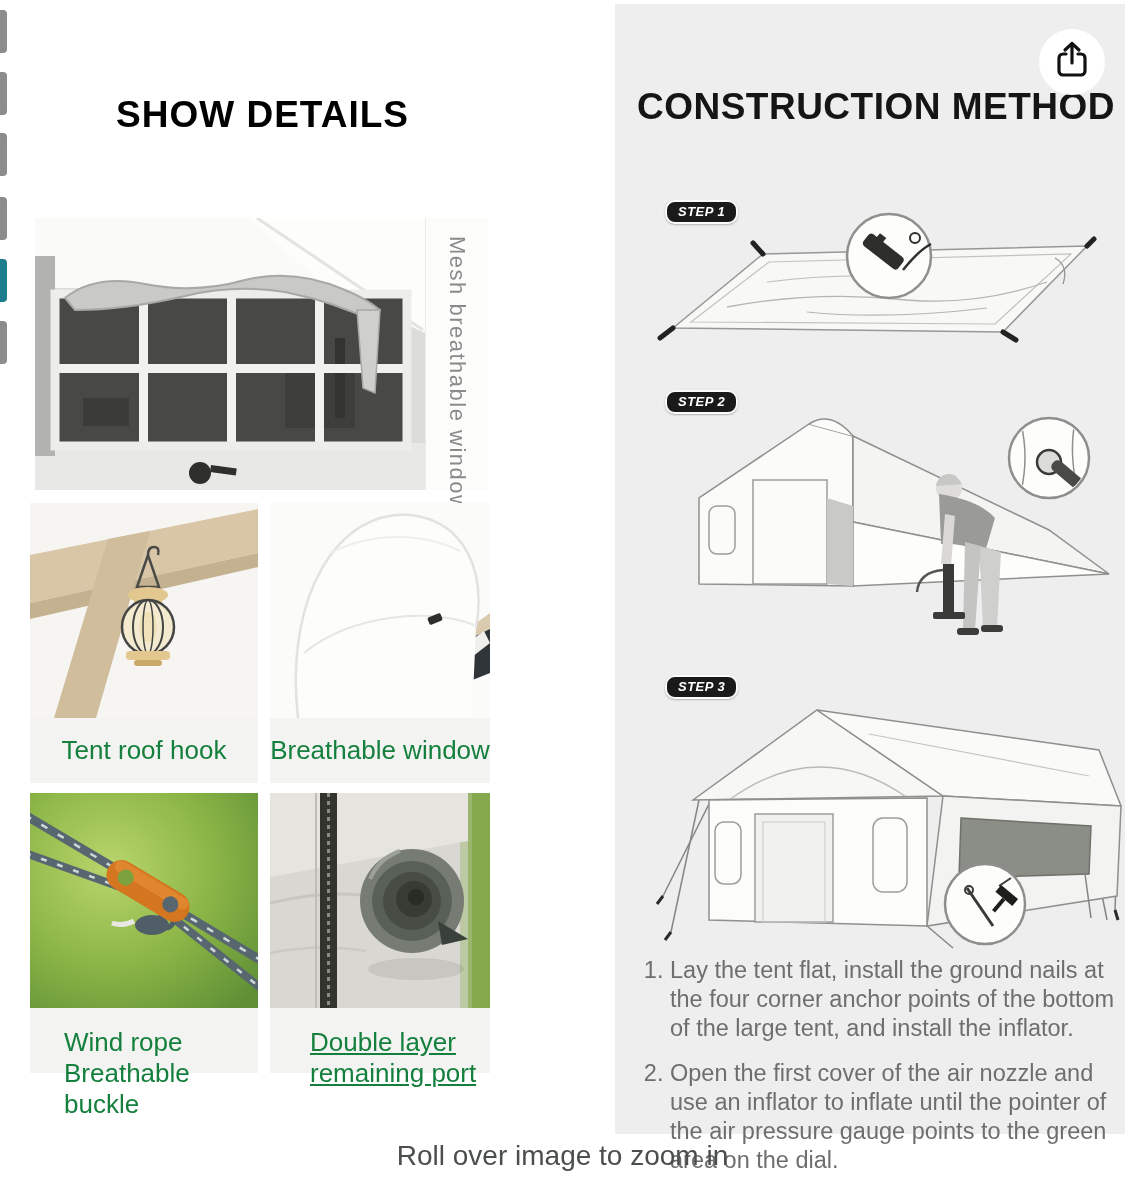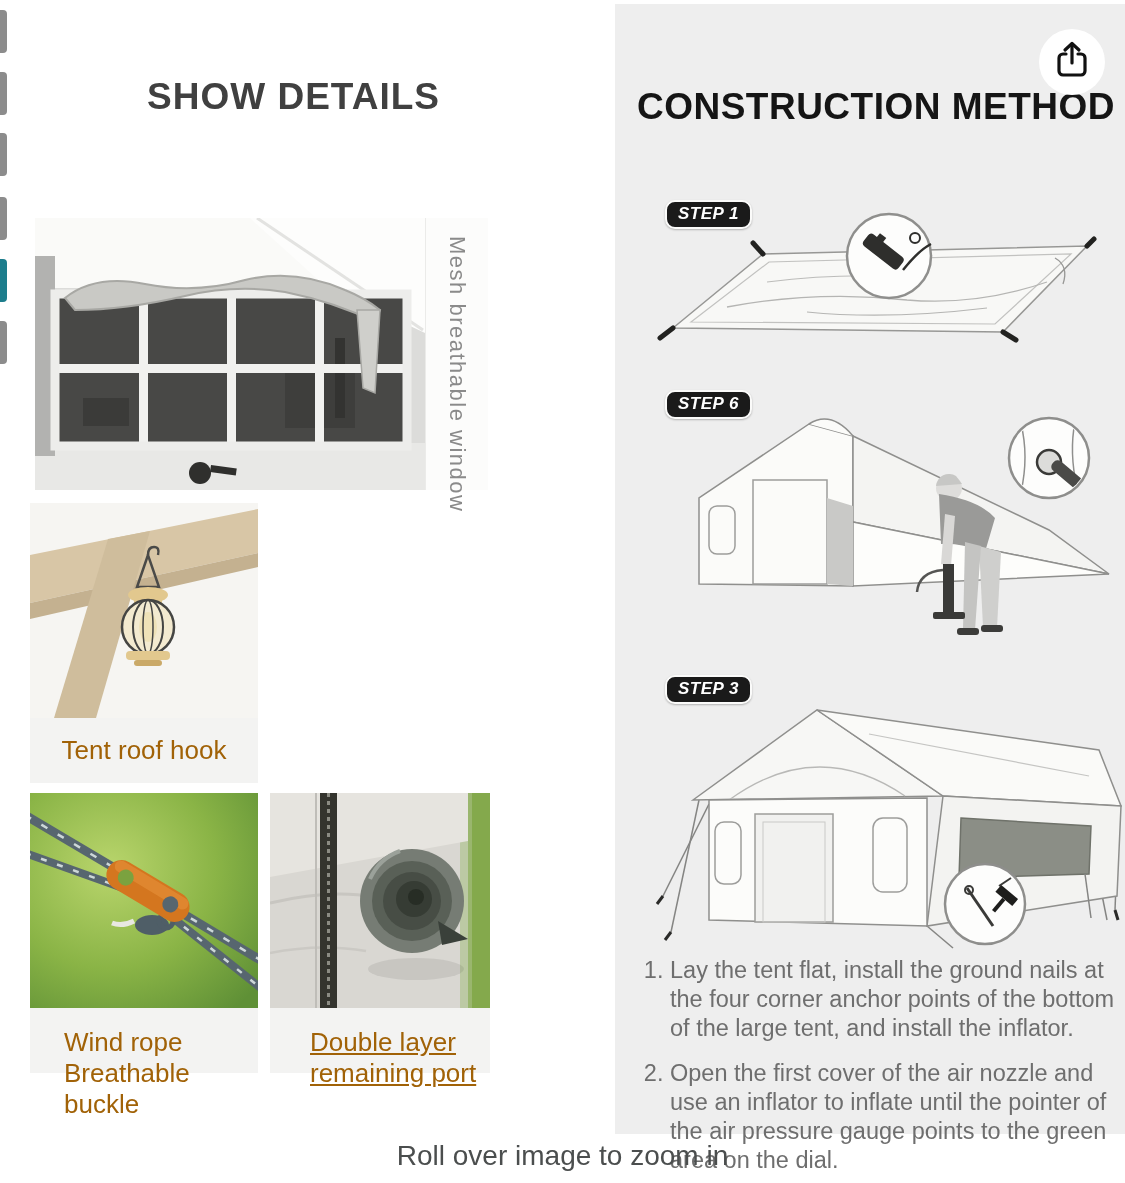--- a/index.html
+++ b/index.html
@@ -5,46 +5,46 @@
   * { margin:0; padding:0; box-sizing:border-box; }
   html,body { background:#ffffff; }
   body { font-family:"Liberation Sans", sans-serif; }
   .canvas { position:relative; width:1125px; height:1183px; background:#ffffff; overflow:hidden; }
 
   
   .thumb-edge { position:absolute; left:0; width:7px; height:43px; background:#8c8c8c; border-radius:0 4px 4px 0; }
   .thumb-edge.active { background:#1d7d8c; }
 
   
-  .details-title { position:absolute; left:0; top:76px; width:525px; text-align:center;
-    font-size:37px; font-weight:700; color:#404040; letter-spacing:1px;margin-left:31px; }
+  .details-title { position:absolute; left:0; top:94px; width:525px; text-align:center;
+    font-size:37px; font-weight:700; color:#000000; letter-spacing:1px; }
 
   .hero { position:absolute; left:35px; top:218px; width:453px; height:272px; display:flex; }
   .hero-photo { width:390px; height:272px; overflow:hidden; }
   .hero-label-strip { width:63px; height:272px; background:#fcfcfb; border-left:1px solid #ebebe9;
     display:flex; justify-content:center; }
   .hero-label { writing-mode:vertical-rl; text-orientation:mixed; font-size:22px; color:#8a8a8a;
     letter-spacing:1.5px; padding-top:18px; white-space:nowrap; }
 
   .cell { position:absolute; }
   .cell .photo { width:100%; height:215px; overflow:hidden; }
-  .cell .cap { width:100%; height:65px; background:#f3f3f2; color:#a16207; font-size:26px; }
+  .cell .cap { width:100%; height:65px; background:#f3f3f2; color:#15803d; font-size:26px; }
   .cap.center { display:flex; align-items:center; justify-content:center; }
   .cap.left { padding-top:19px; }
   .cap.left span { display:block; line-height:31px; }
   .cap.pad-l { padding-left:34px; }
   .cap.pad-r { padding-left:40px;text-decoration:underline; }
   .cell svg, .hero-photo svg { display:block; }
 
   
   .construction { position:absolute; left:615px; top:4px; width:522px; height:1130px; background:#eeeeee; }
   .construction-title { position:absolute; left:0; top:82px; width:100%; text-align:center;
     font-size:37px; font-weight:700; color:#151515; letter-spacing:0.5px; }
   .step-badge { position:absolute; left:50px; display:inline-block; background:#1a1a1a; color:#ffffff;
-    font-size:17px; font-weight:700; font-style:italic; letter-spacing:0.5px;
+    font-size:13px; font-weight:700; font-style:italic; letter-spacing:0.5px;
     padding:2px 11px 3px; border-radius:10px; border:2px solid #fbfbfa; box-shadow:0 1px 2px rgba(0,0,0,0.25); }
   .step-fig { position:absolute; }
   .instructions { position:absolute; left:12px; top:936px; width:506px; }
   .instructions ol { margin:0; padding-left:27px; font-size:23.5px; line-height:29px; color:#6e6e6e; }
   .instructions li { margin:16px; }
 
   
   .share-btn { position:absolute; left:1039px; top:29px; width:66px; height:66px; border-radius:50%;
     background:#ffffff; display:flex; align-items:center; justify-content:center; cursor:pointer; }
 
@@ -114,20 +114,38 @@
         <ellipse cx="118" cy="124" rx="5" ry="27" fill="none" stroke="#454543" stroke-width="1.5"></ellipse>
         <rect x="96" y="148" width="44" height="9" rx="4" fill="#e2c88e"></rect>
         <rect x="104" y="157" width="28" height="6" rx="3" fill="#caa968"></rect>
       </svg>
     </div>
     <div class="cap center">
       <span>Tent roof hook</span>
     </div>
   </div>
 
+  <div class="cell" style="left:270px; top:503px; width:220px; height:280px">
+    <div class="photo">
+      <svg width="220" height="215" viewBox="0 0 220 215">
+        <rect width="220" height="215" fill="#fbfbf9"></rect>
+        <polygon points="110,190 220,110 220,160 130,210" fill="#dbcbae"></polygon>
+        <polygon points="140,165 220,126 220,170 150,198" fill="#30353a"></polygon>
+        <polygon points="118,196 214,128 220,140 130,210" fill="#efefec"></polygon>
+        <path d="M28,215 C14,90 70,6 140,12 C196,18 216,70 206,125 L202,215 Z" fill="#fdfdfc"></path>
+        <path d="M28,215 C14,90 70,6 140,12 C196,18 216,70 206,125" fill="none" stroke="#e2e2e0" stroke-width="2.5"></path>
+        <path d="M34,150 C80,112 160,104 204,122" fill="none" stroke="#e6e6e4" stroke-width="2"></path>
+        <path d="M60,50 C100,30 150,28 190,48" fill="none" stroke="#eeeeec" stroke-width="2"></path>
+        <rect x="158" y="112" width="14" height="8" rx="2" fill="#2e2e2c" transform="rotate(-22 165 116)"></rect>
+      </svg>
+    </div>
+    <div class="cap center">
+      <span>Breathable window</span>
+    </div>
+  </div>
 
   <div class="cell" style="left:30px; top:793px; width:228px; height:280px">
     <div class="photo">
       <svg width="228" height="215" viewBox="0 0 228 215">
         <defs>
           <radialGradient id="gg" cx="35%" cy="35%" r="85%">
             <stop offset="0%" stop-color="#b9d56c"></stop>
             <stop offset="55%" stop-color="#8ab446"></stop>
             <stop offset="100%" stop-color="#5f9036"></stop>
           </radialGradient>
@@ -205,21 +223,21 @@
         <circle cx="232" cy="44" r="42" fill="#fdfdfc" stroke="#8f8f8d" stroke-width="2.5"></circle>
         <g transform="rotate(38 226 40)">
           <rect x="204" y="32" width="44" height="15" rx="4" fill="#2e2e2c"></rect>
           <rect x="212" y="27" width="8" height="6" fill="#2e2e2c"></rect>
         </g>
         <path d="M246,58 q16,-20 28,-26" stroke="#2e2e2c" stroke-width="2.5" fill="none"></path>
         <circle cx="258" cy="26" r="5" fill="none" stroke="#2e2e2c" stroke-width="2"></circle>
       </svg>
     </div>
 
-    <div class="step-badge" style="top:386px">STEP 6</div>
+    <div class="step-badge" style="top:386px">STEP 2</div>
     <div class="step-fig" style="left:42px; top:398px">
       <svg width="460" height="245" viewBox="0 0 460 245">
         <defs>
             <clipPath id="mag2">
               <circle cx="392" cy="56" r="38"></circle>
             </clipPath>
           </defs>
         <polygon points="42,182 42,96 152,22 196,34 196,184" fill="#fbfbf9" stroke="#8f8f8d" stroke-width="1.5"></polygon>
         <path d="M152,22 q22,-14 44,12" fill="#fbfbf9" stroke="#8f8f8d" stroke-width="1.5"></path>
         <polygon points="196,34 392,128 452,172 196,120" fill="#f4f4f2" stroke="#8f8f8d" stroke-width="1.5"></polygon>

